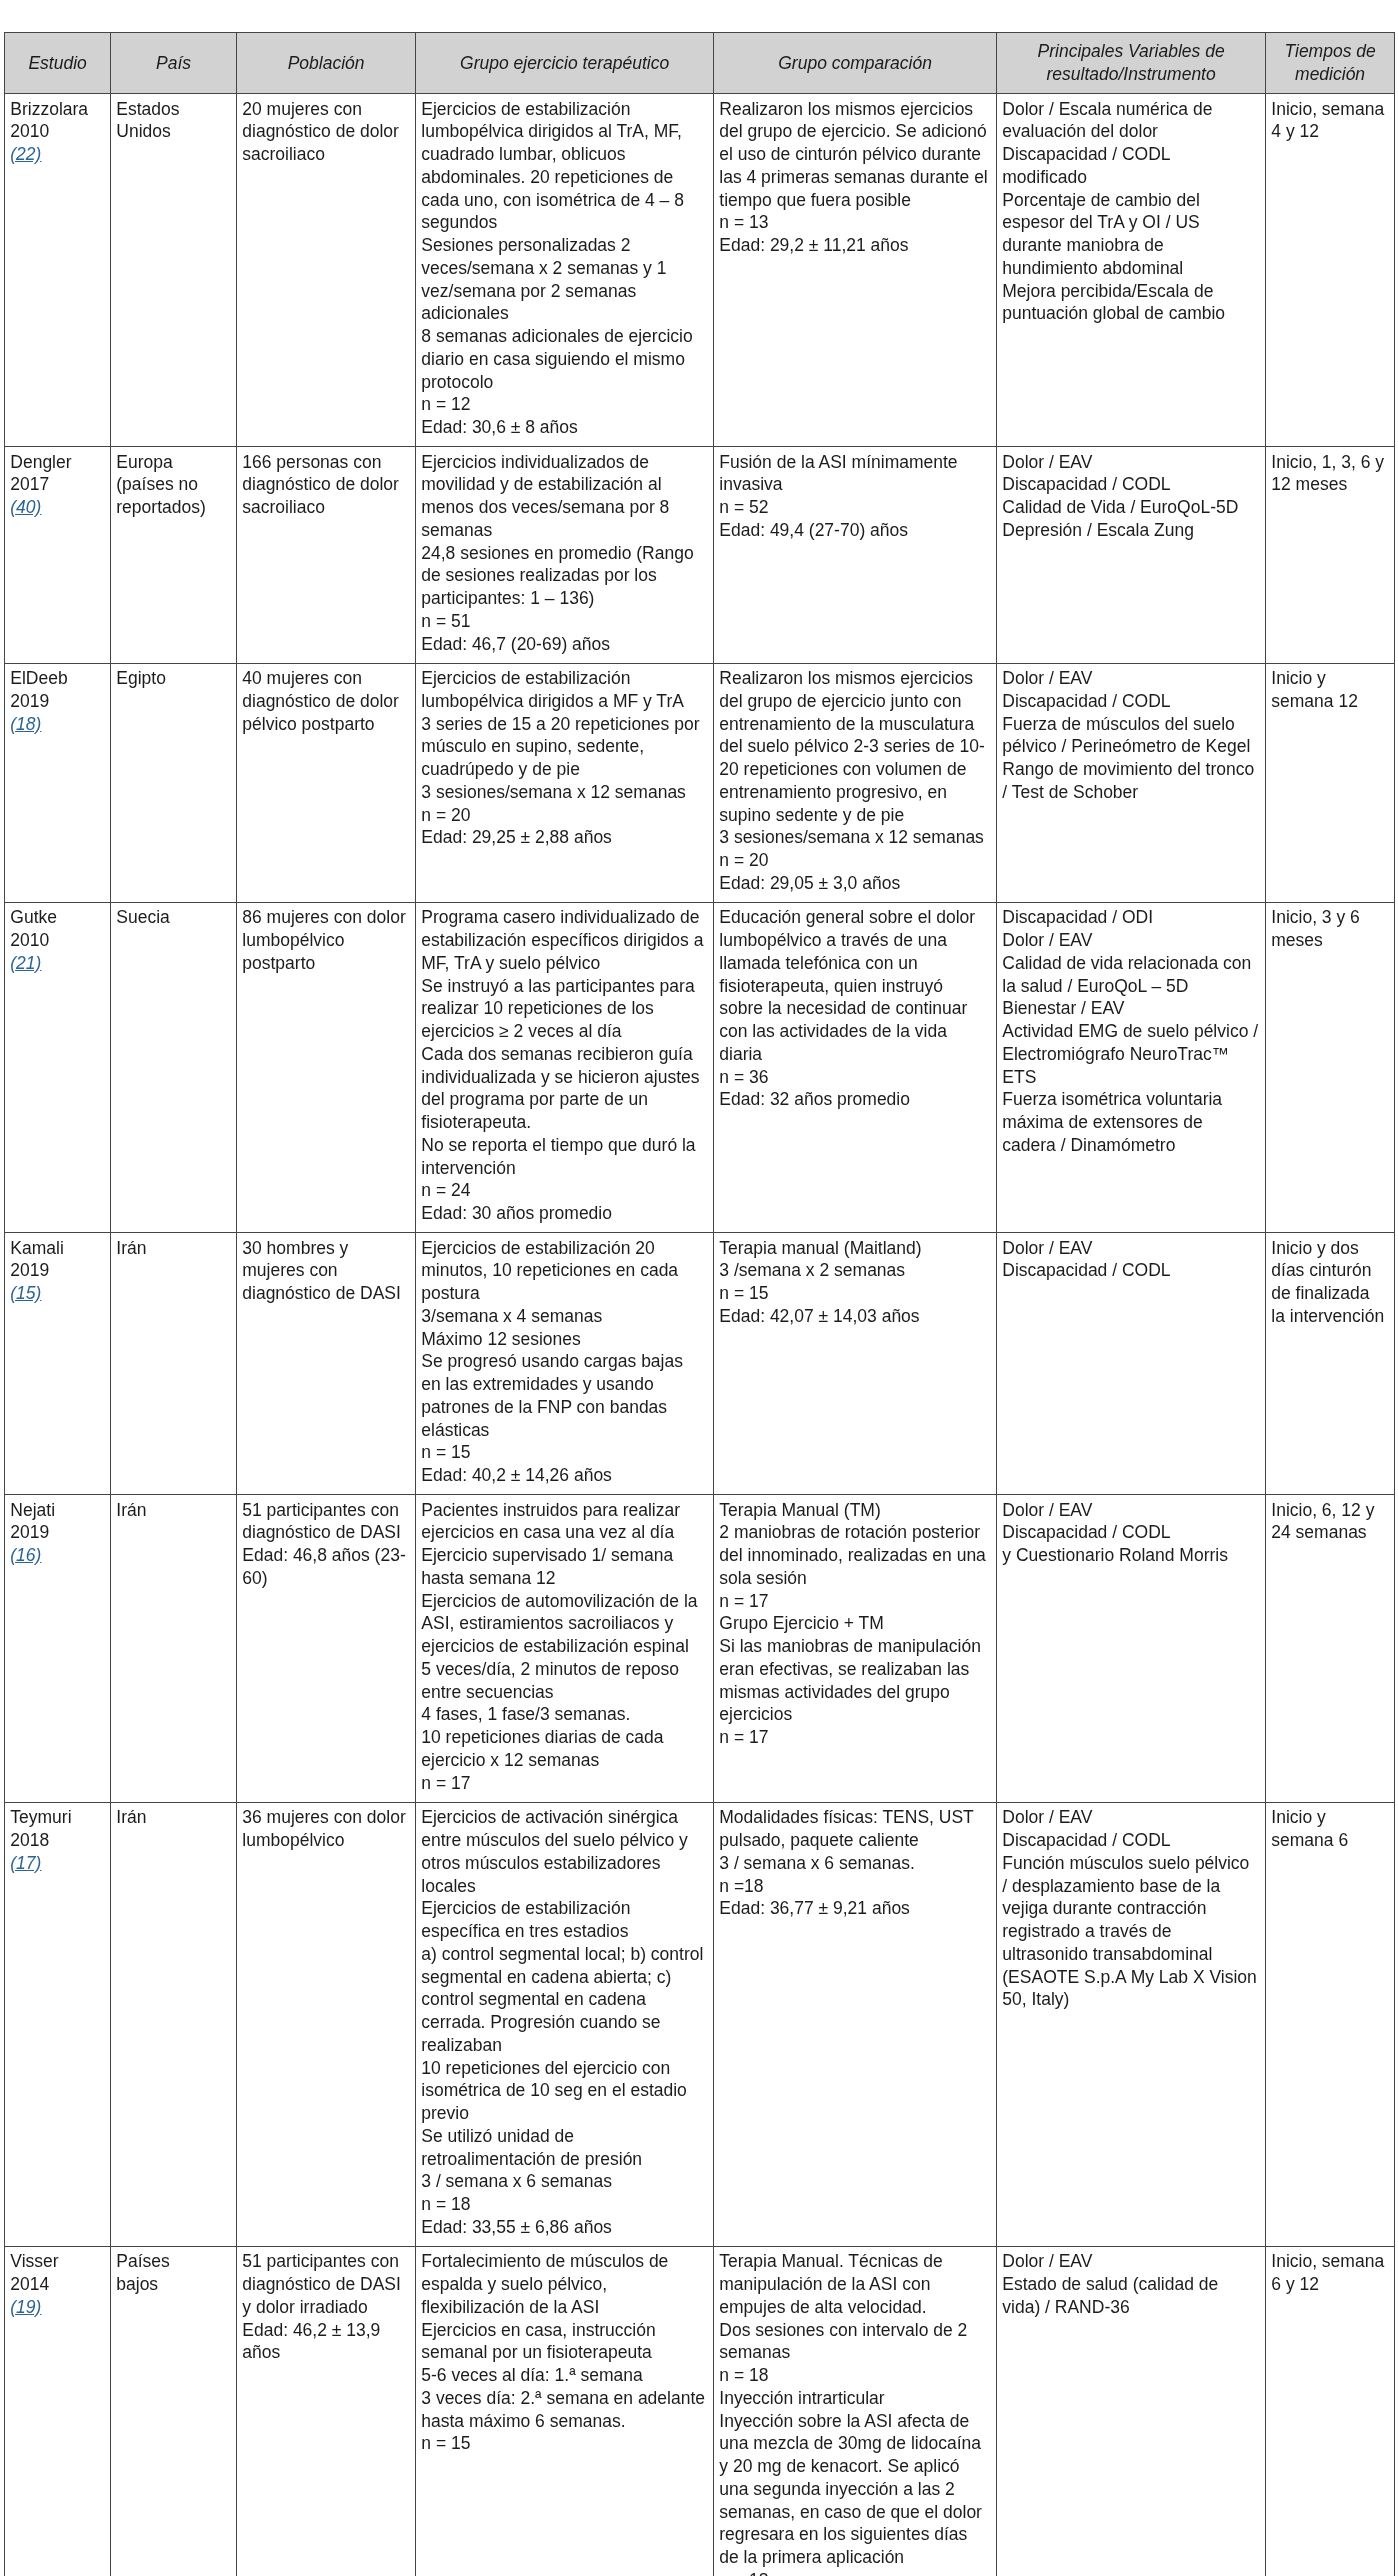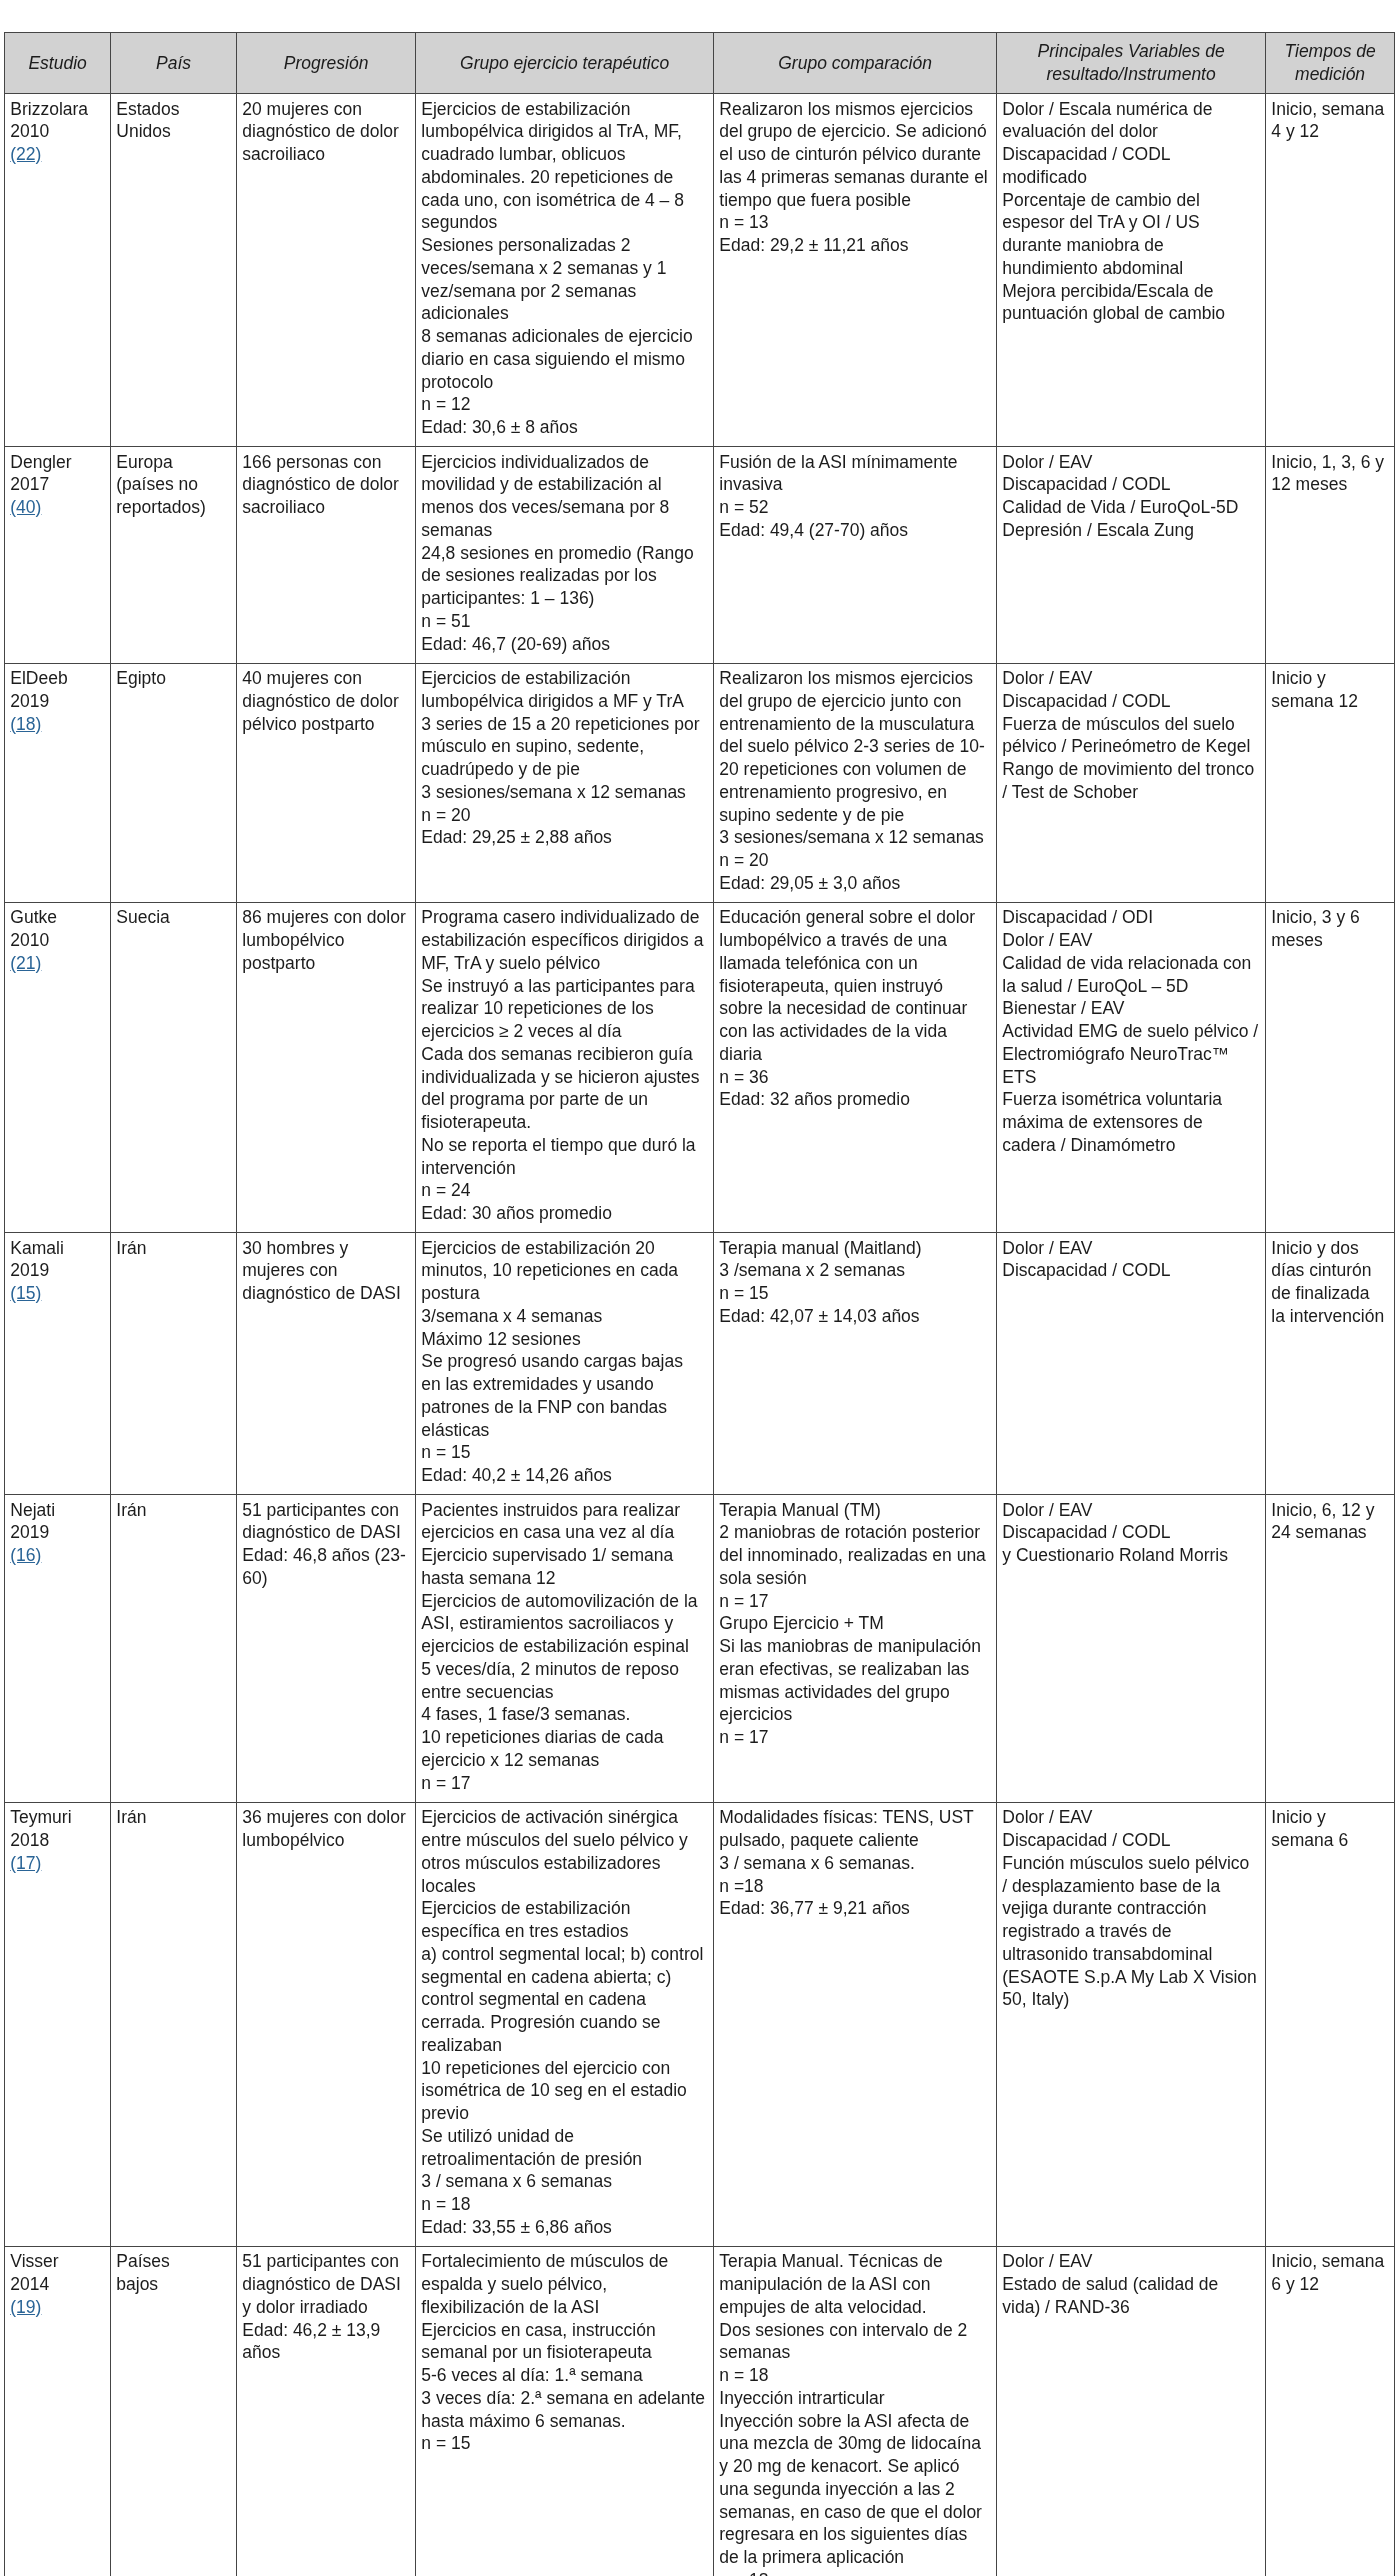--- a/index.html
+++ b/index.html
@@ -50,41 +50,42 @@
     font-style:italic;
     font-weight:normal;
     text-align:center;
     vertical-align:middle;
     padding:7.2px 4.1px;
   }
   a.ref-link{
     color:var(--link-color);
     text-decoration:underline;
     cursor:pointer;
+    font-style:italic;
   }
 </style>
 </head>
 <body>
 
 <div class="page">
   <table class="studies-table">
     <colgroup>
       <col class="col-estudio">
       <col class="col-pais">
       <col class="col-poblacion">
       <col class="col-ejercicio">
       <col class="col-comparacion">
       <col class="col-variables">
       <col class="col-tiempos">
     </colgroup>
     <thead>
       <tr>
         <th>Estudio</th>
         <th>País</th>
-        <th>Progresión</th>
+        <th>Población</th>
         <th>Grupo ejercicio terapéutico</th>
         <th>Grupo comparación</th>
         <th>Principales Variables de resultado/Instrumento</th>
         <th>Tiempos de medición</th>
       </tr>
     </thead>
     <tbody>
         <tr>
           <td><span>Brizzolara
 2010</span>

